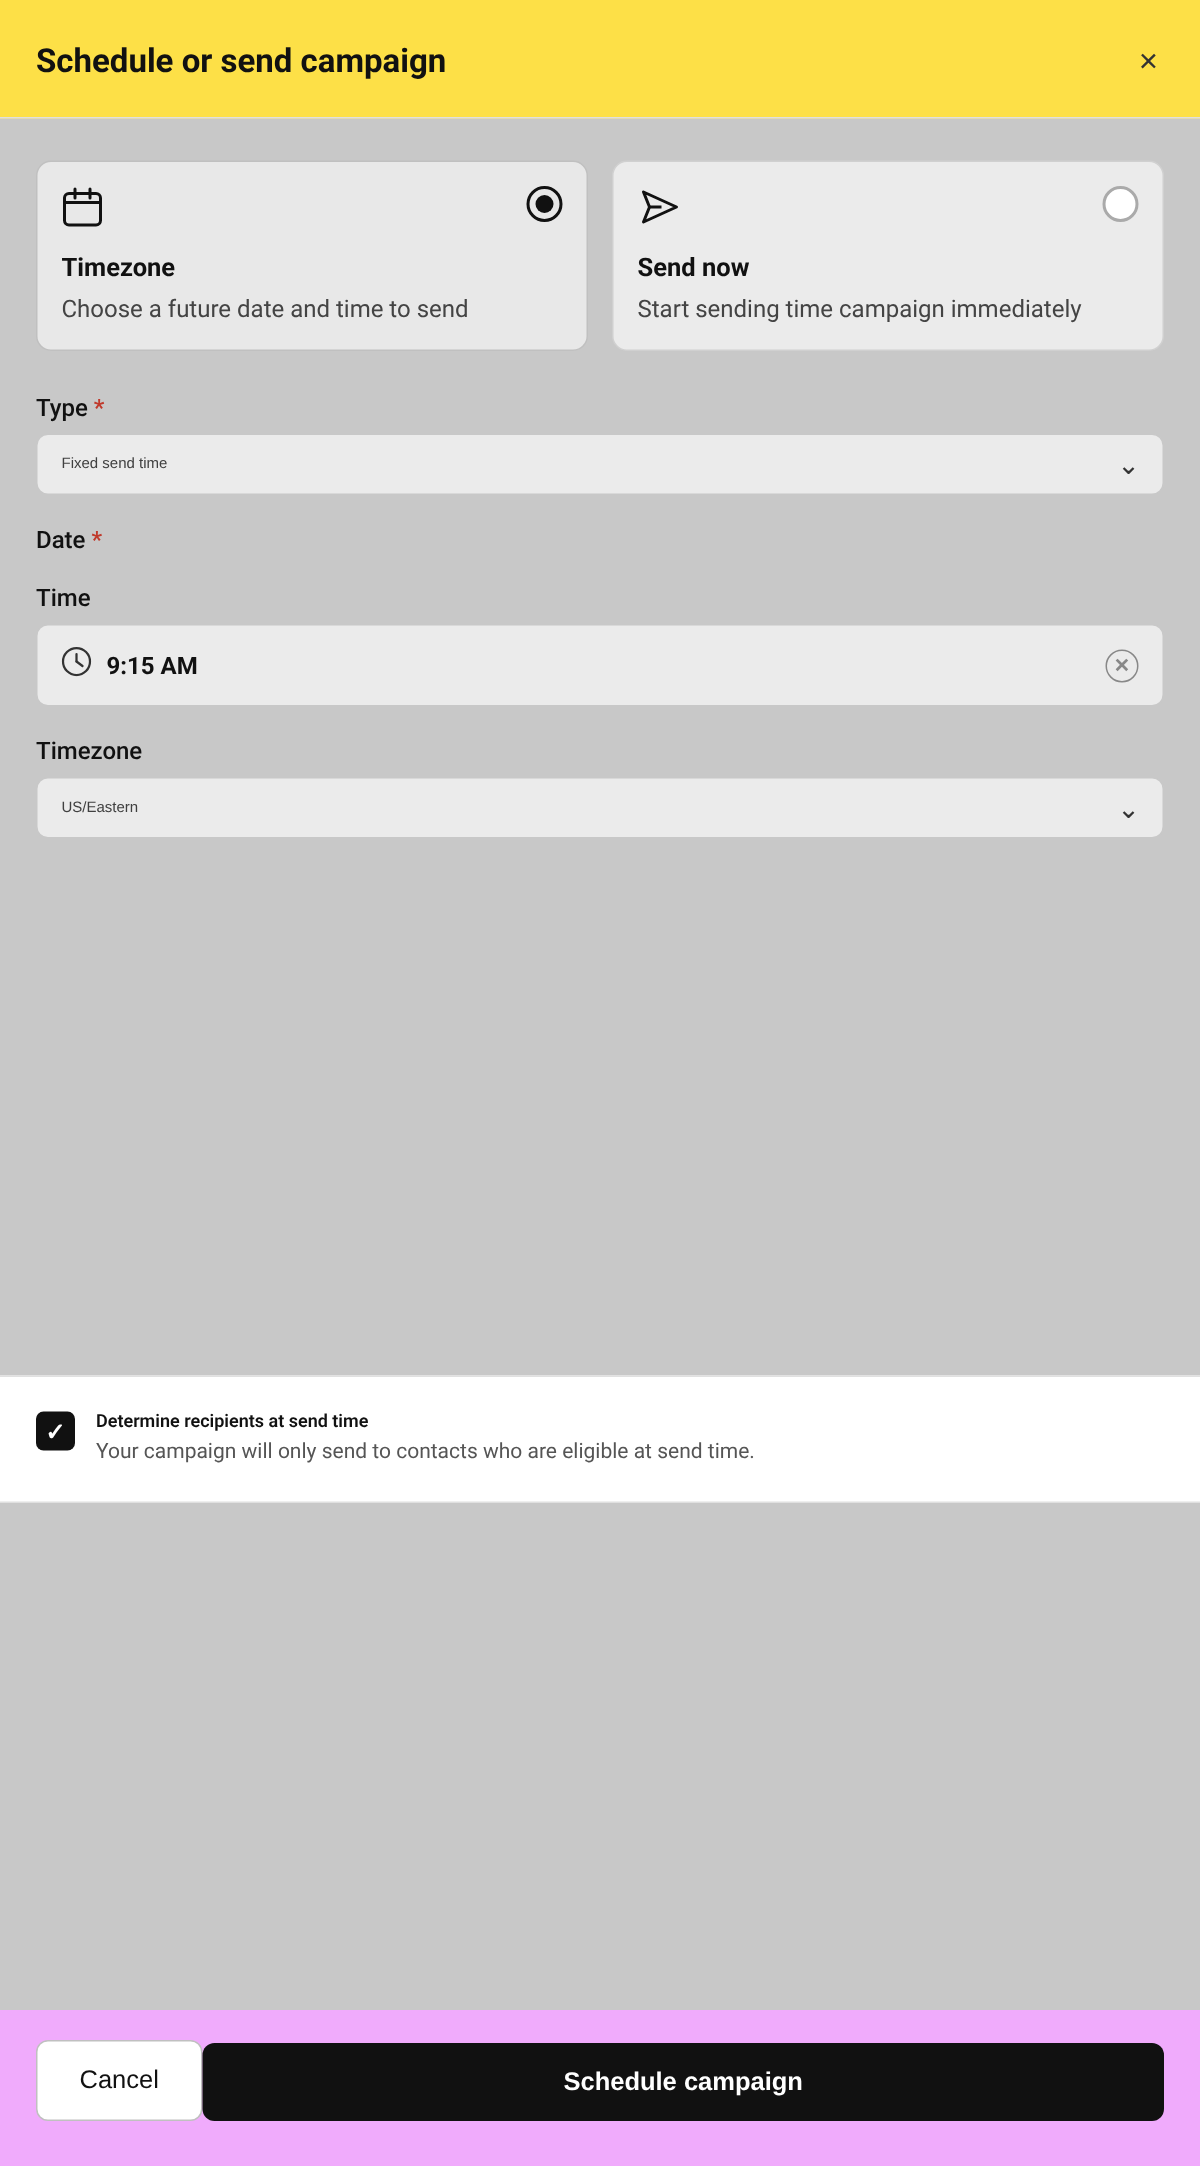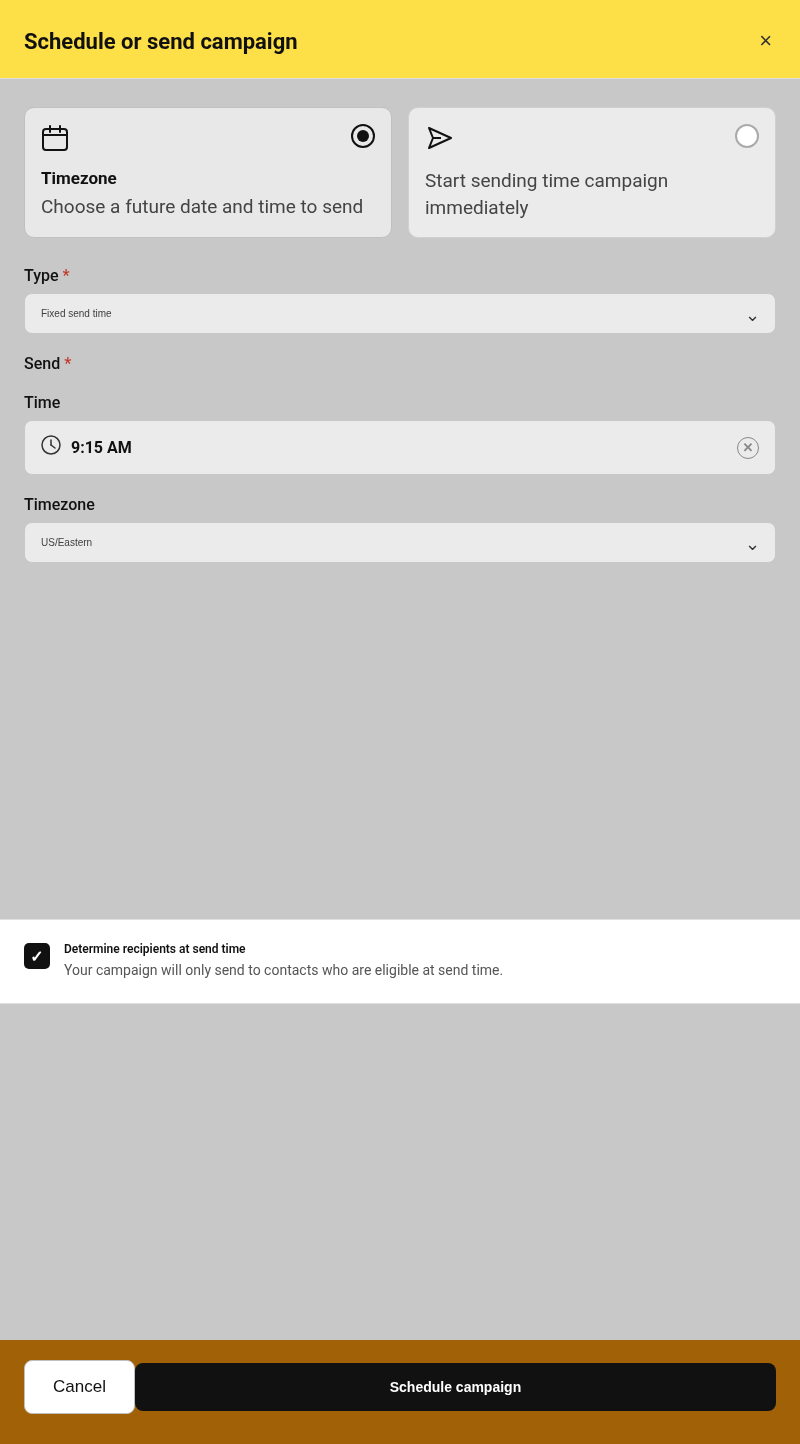--- a/index.html
+++ b/index.html
@@ -121,21 +121,21 @@
     }
 
     .option-label {
       font-size: 17px;
       font-weight: 700;
       color: #111;
       margin-bottom: 6px;
     }
 
     .option-desc {
-      font-size: 19px;
+      font-size: 16px;
       color: #444;
       line-height: 1.4;
     }
 
     
     .field-group {
       margin-bottom: 20px;
     }
 
     .field-label {
@@ -277,44 +277,44 @@
 
     
     .gray-spacer {
       flex: 1;
       background: #c8c8c8;
       min-height: 200px;
     }
 
     
     .modal-footer {
-      background: #a16207;
+      background: #f0abfc;
       padding: 20px 24px 30px 24px;
       display: flex;
-      align-items: center;
+      align-items: flex-end;
     }
 
     .btn-cancel {
       background: #ffffff;
       border: 1.5px solid #c0c0c0;
       border-radius: 8px;
       padding: 16px 28px;
       font-size: 17px;
       font-weight: 500;
       color: #111;
       cursor: pointer;
       flex-shrink: 0;
     }
 
     .btn-schedule {
       background: #111111;
       border: none;
       border-radius: 8px;
       padding: 16px 16px;
-      font-size: 14px;
+      font-size: 17px;
       font-weight: 600;
       color: #ffffff;
       cursor: pointer;
       flex: 1;
     }
   </style>
 </head>
 <body>
 
 <div class="modal-container">
@@ -350,20 +350,21 @@
         <div class="option-card-top">
           <span class="option-icon">
             <svg width="28" height="28" viewBox="0 0 28 28" fill="none" xmlns="http://www.w3.org/2000/svg">
               <polygon points="4,4 26,14 4,24 8,14" stroke="#111" stroke-width="2" fill="none" stroke-linejoin="round"></polygon>
               <line x1="8" y1="14" x2="16" y2="14" stroke="#111" stroke-width="2"></line>
             </svg>
           </span>
           <div class="radio-outer unselected">
           </div>
         </div>
+        <div class="option-label">Send now</div>
         <div class="option-desc">Start sending time campaign immediately</div>
       </div>
 
     </div>
 
     <div class="field-group">
       <div class="field-label">
         <span>Type</span>
         <span class="required-star">*</span>
       </div>
@@ -371,21 +372,21 @@
         <select>
           <option>Fixed send time</option>
           <option>Smart send time</option>
         </select>
         <span class="chevron-icon">⌄</span>
       </div>
     </div>
 
     <div class="field-group">
       <div class="field-label">
-        <span>Send</span>
+        <span>Date</span>
         <span class="required-star">*</span>
       </div>
     </div>
 
     <div class="field-group">
       <div class="field-label">Time</div>
       <div class="time-input-display">
         <div class="time-left">
           <span class="field-icon">
             <svg width="20" height="20" viewBox="0 0 20 20" fill="none" xmlns="http://www.w3.org/2000/svg">

